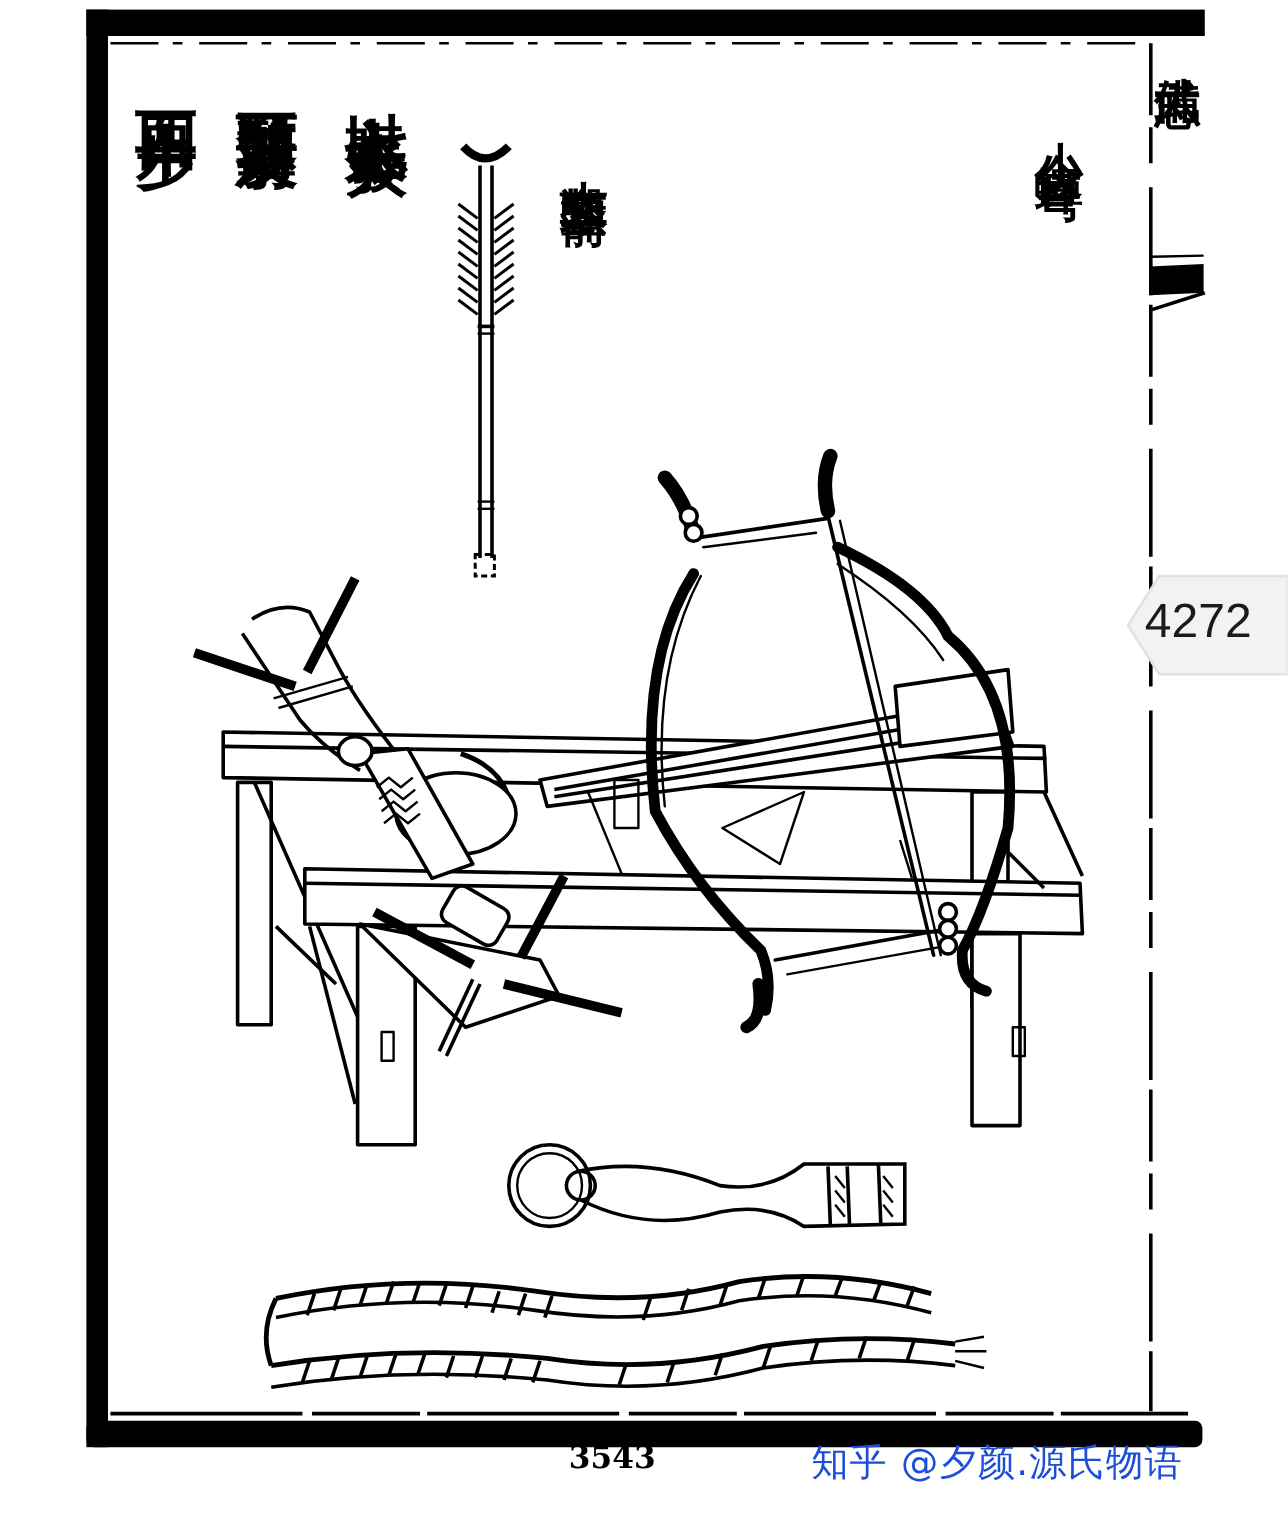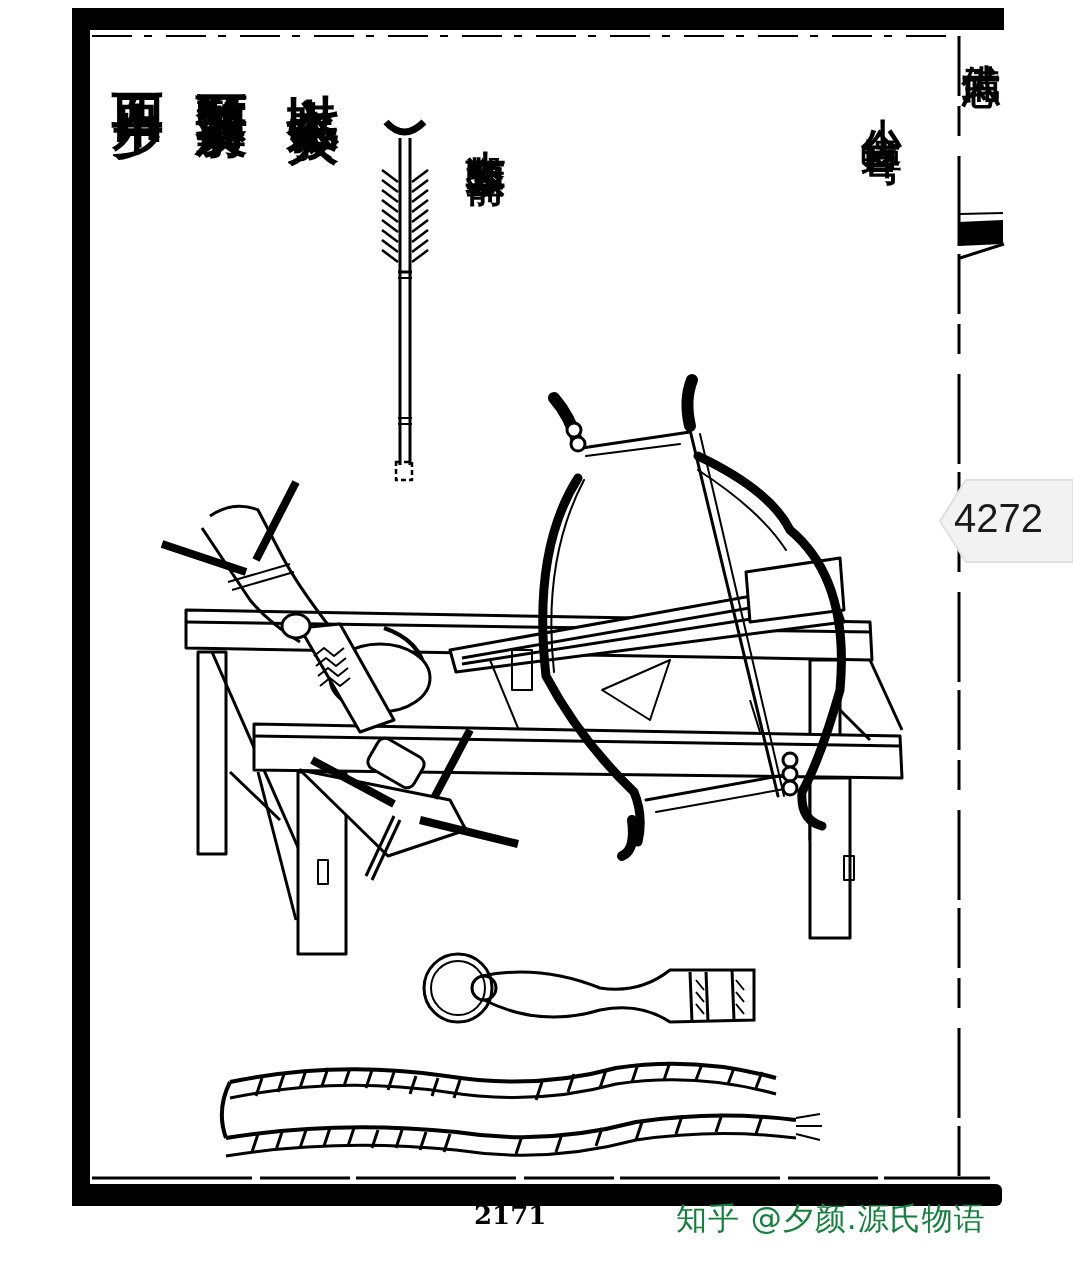--- a/index.html
+++ b/index.html
@@ -10,21 +10,21 @@
     .vtext { position: absolute; writing-mode: vertical-rl; text-orientation: upright;
              font-family: "DejaVu Serif", serif; color: #000; font-weight: bold;
              letter-spacing: 4px; line-height: 1; }
     .col-main { font-size: 52px; }
     .col-label { font-size: 40px; letter-spacing: 6px; }
     .col-title { font-size: 40px; letter-spacing: 10px; }
     .col-margin { font-size: 38px; letter-spacing: 2px; }
     .page-number { position: absolute; left: 474px; top: 1200px; font-size: 26px;
                    font-weight: bold; font-family: "DejaVu Serif", serif; color: #000; }
     .watermark { position: absolute; left: 676px; top: 1198px; font-size: 31px;
-                 color: #15803d; font-family: "DejaVu Sans", sans-serif; letter-spacing: 1px; }
+                 color: #1d4ed8; font-family: "DejaVu Sans", sans-serif; letter-spacing: 1px; }
     .page-badge { position: absolute; left: 936px; top: 476px; width: 137px; height: 90px;
                   cursor: pointer; }
     .page-badge svg { position: absolute; left: 0; top: 0; }
     .page-badge span { position: absolute; left: 18px; top: 20px; font-size: 40px;
                        color: #1a1a1a; font-family: "Liberation Sans", sans-serif; }
   </style>
 </head>
 <body>
 
 <div class="page">
@@ -227,21 +227,21 @@
         <line x1="340" y1="92" x2="346" y2="74"></line>
           <line x1="380" y1="86" x2="386" y2="68"></line>
         <line x1="420" y1="80" x2="426" y2="62"></line>
           <line x1="460" y1="74" x2="466" y2="56"></line>
         <line x1="500" y1="72" x2="506" y2="54"></line>
           <line x1="540" y1="74" x2="546" y2="56"></line>
       </g>
     </g>
   </svg>
 
-  <div class="page-number">2171</div>
+  <div class="page-number">3543</div>
 
   <div class="watermark">知乎 @夕颜.源氏物语</div>
 
   <div class="page-badge">
     <svg width="137" height="90" viewBox="0 0 137 90">
       <path d="M30 4 L137 4 L137 86 L30 86 L4 45 Z" fill="#f2f2f2" stroke="#e0e0e0" stroke-width="2"></path>
     </svg>
     <span>4272</span>
   </div>
 

